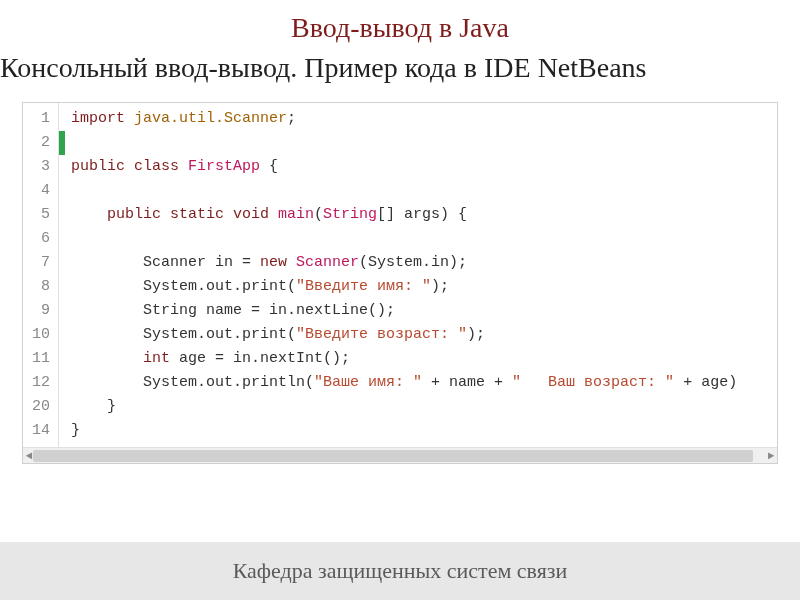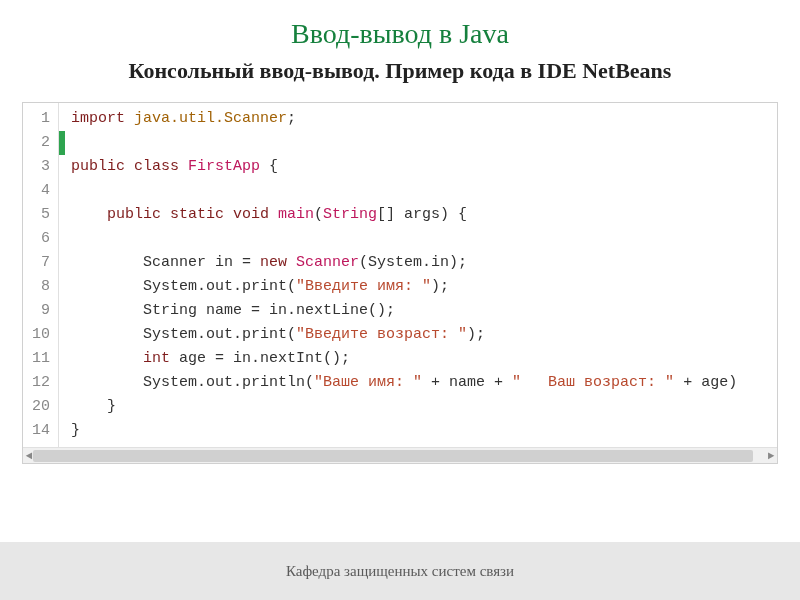--- a/index.html
+++ b/index.html
@@ -7,30 +7,29 @@
     width: 800px;
     height: 600px;
     font-family: Georgia, 'Times New Roman', serif;
     background: #fff;
     position: relative;
     overflow: hidden;
   }
   .title {
     text-align: center;
     font-size: 28px;
-    color: #15803d;
-    padding-top: 18px;
+    color: #7f1d1d;
+    padding-top: 12px;
     font-weight: normal;
   }
   .subtitle {
-    text-align: center;
-    font-size: 22px;
+    font-size: 28px;
     color: #222;
     padding-top: 8px;
-    font-weight: bold;
+    font-weight: normal;
   }
   .editor {
     margin: 18px 22px 0 22px;
     border: 1px solid #d0d0d0;
     background: #fff;
     font-family: Consolas, 'Courier New', monospace;
     font-size: 15px;
     position: relative;
   }
   .code-body {
@@ -97,21 +96,21 @@
     position: absolute;
     left: 0; right: 0; bottom: 0;
     height: 58px;
     background: #e7e7e7;
     display: flex;
     align-items: center;
     justify-content: center;
   }
   .footer-text {
     color: #5a5a5a;
-    font-size: 15px;
+    font-size: 22px;
     font-family: Georgia, serif;
   }
   .java-logo {
     position: absolute;
     right: 18px;
     bottom: 6px;
     display: flex;
     align-items: center;
     gap: 4px;
   }

